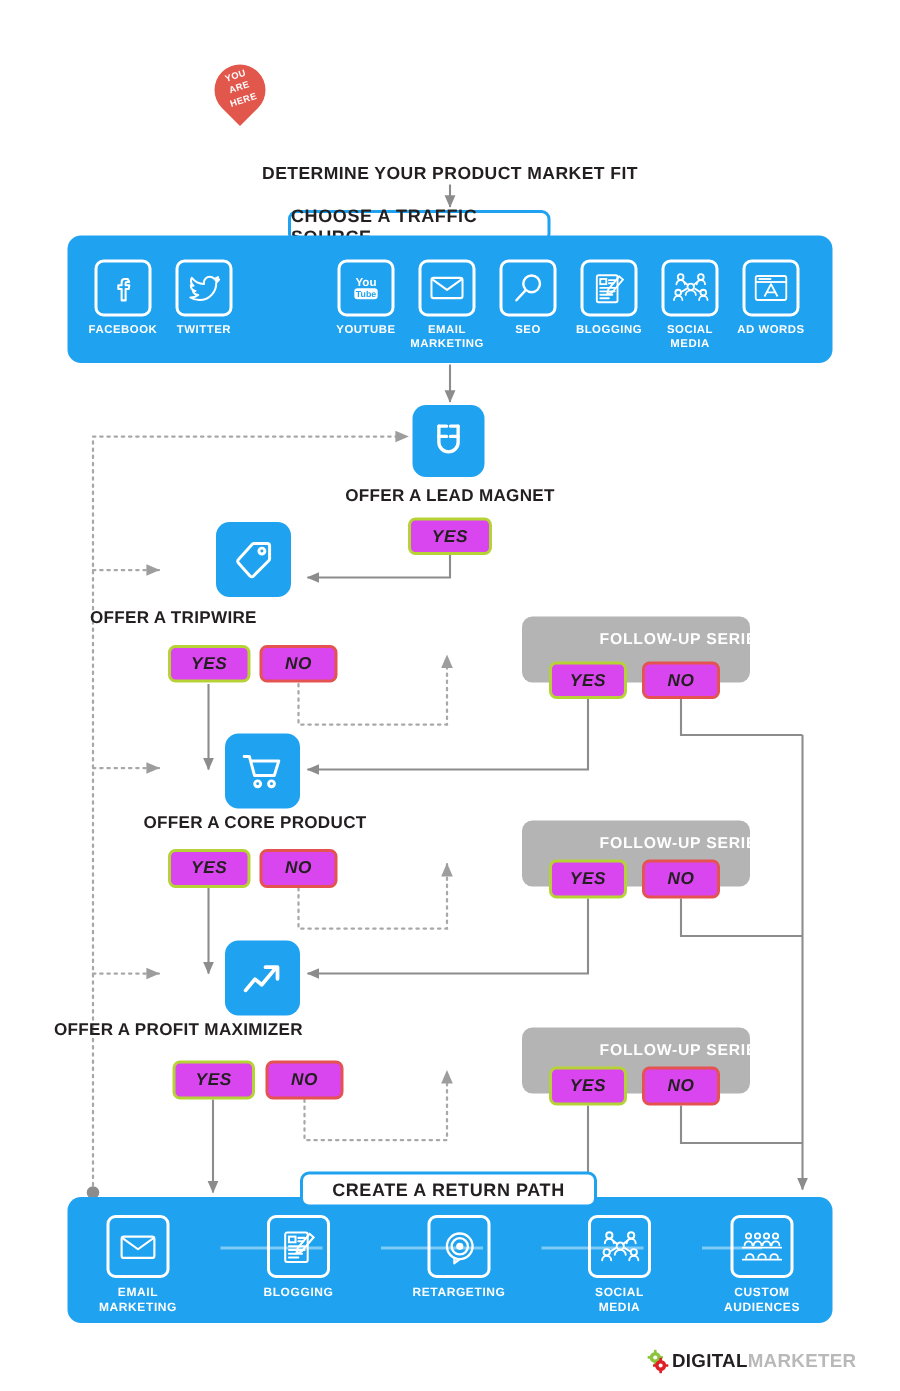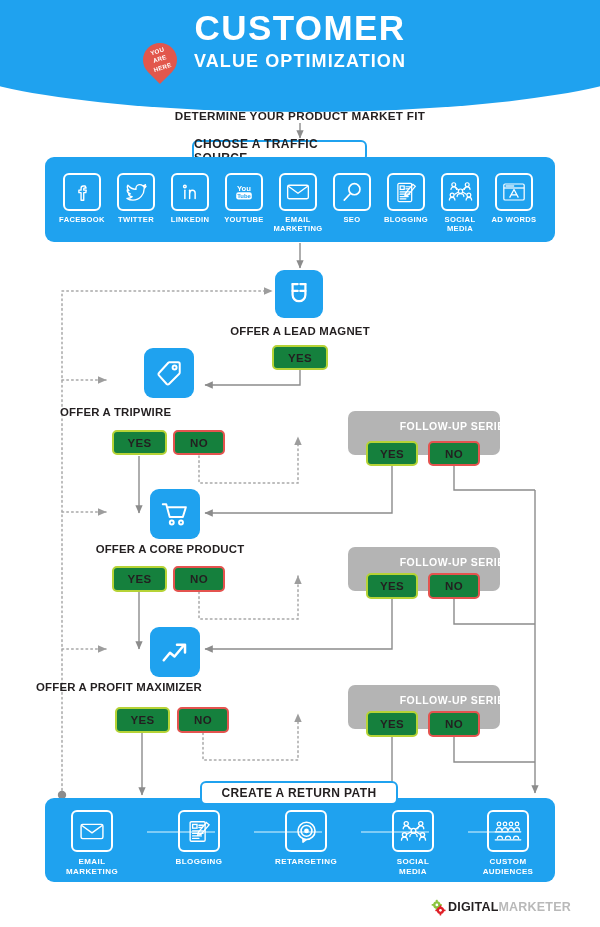--- a/index.html
+++ b/index.html
@@ -50,23 +50,23 @@
   
   .pill{
     background:#ffffff;border:2px solid #1fa2ef;border-radius:6px;
     display:flex;align-items:center;justify-content:center;
     font-size:12px;font-weight:bold;color:#231f20;letter-spacing:.4px;
     box-sizing:border-box;
   }
 
   
   .chip{
-    background:#15803d;border-radius:5px;box-sizing:border-box;
+    background:#d946ef;border-radius:5px;box-sizing:border-box;
     display:flex;align-items:center;justify-content:center;
-    font-size:11.5px;font-weight:bold;color:#231f20;letter-spacing:.4px;
+    font-size:11.5px;font-weight:bold;color:#231f20;letter-spacing:.4px;font-style:italic;
   }
   .chip.yes{border:2px solid #b6d336;}
   .chip.no{border:2px solid #e4534f;}
 
   
   .tile{
     background:#1fa2ef;border-radius:9px;
     display:flex;align-items:center;justify-content:center;
   }
 
@@ -116,25 +116,20 @@
   #logo-txt .m{color:#b9b9b9;}
 
   svg{display:block;overflow:visible;}
   #wires{position:absolute;left:0;top:0;width:600px;height:927px;pointer-events:none;}
 </style>
 </head>
 <body>
 
 <div id="root">
 
-  <div class="abs" id="header">
-    <div id="header-bg"></div>
-    <div id="title-main">CUSTOMER</div>
-    <div id="title-sub">VALUE OPTIMIZATION</div>
-  </div>
 
   <div class="abs" id="pin">
     <div id="pin-body"></div>
     <div id="pin-text">
       <div>YOU</div>
       <div>ARE</div>
       <div>HERE</div>
     </div>
   </div>
 
@@ -208,33 +203,20 @@
 
     <div class="src" style="left:62px;">
       <div class="src-ico">
         <svg width="23" height="23" viewBox="0 0 24 24">
             <path d="M22 5.5c-.8.4-1.6.6-2.5.7.9-.5 1.5-1.3 1.8-2.3-.8.5-1.8.9-2.8 1.1C17.8 4.2 16.7 3.7 15.5 3.7c-2.3 0-4.1 1.9-4.1 4.1 0 .3 0 .6.1.9C8 8.5 5 6.9 3 4.4c-.4.6-.6 1.3-.6 2.1 0 1.4.7 2.7 1.8 3.4-.7 0-1.3-.2-1.9-.5v.1c0 2 1.4 3.6 3.3 4-.3.1-.7.1-1.1.1-.3 0-.5 0-.8-.1.5 1.6 2 2.8 3.8 2.8-1.4 1.1-3.2 1.8-5.1 1.8H2c1.8 1.2 4 1.8 6.3 1.8 7.5 0 11.7-6.3 11.7-11.7v-.5c.8-.6 1.5-1.3 2-2.2z" fill="none" stroke="#fff" stroke-width="1.4" stroke-linejoin="round"></path>
           </svg>
       </div>
       <div class="src-cap" style="white-space:pre-line;">TWITTER</div>
     </div>
 
-    <div class="src" style="left:116px;">
-      <div class="src-ico">
-        <svg width="22" height="22" viewBox="0 0 24 24">
-            <g fill="none" stroke="#fff" stroke-width="1.6" stroke-linecap="round">
-              <circle cx="6.4" cy="6" r="1.4"></circle>
-              <path d="M6.4 10v9"></path>
-              <path d="M11.6 19v-9"></path>
-              <path d="M11.6 13.2c0-1.8 1.3-3.2 3-3.2s3 1.3 3 3.2V19"></path>
-            </g>
-          </svg>
-      </div>
-      <div class="src-cap" style="white-space:pre-line;">LINKEDIN</div>
-    </div>
 
     <div class="src" style="left:170px;">
       <div class="src-ico">
         <svg width="26" height="22" viewBox="0 0 28 24">
           <text x="14" y="10.5" text-anchor="middle" fill="#fff" font-family="Liberation Sans, sans-serif" font-size="8.4" font-weight="bold">You</text>
           <rect x="5.5" y="12.2" width="17" height="8" rx="2.4" fill="#fff"></rect>
           <text x="14" y="18.7" text-anchor="middle" fill="#1fa2ef" font-family="Liberation Sans, sans-serif" font-size="6.4" font-weight="bold">Tube</text>
         </svg>
       </div>
       <div class="src-cap" style="white-space:pre-line;">YOUTUBE</div>

